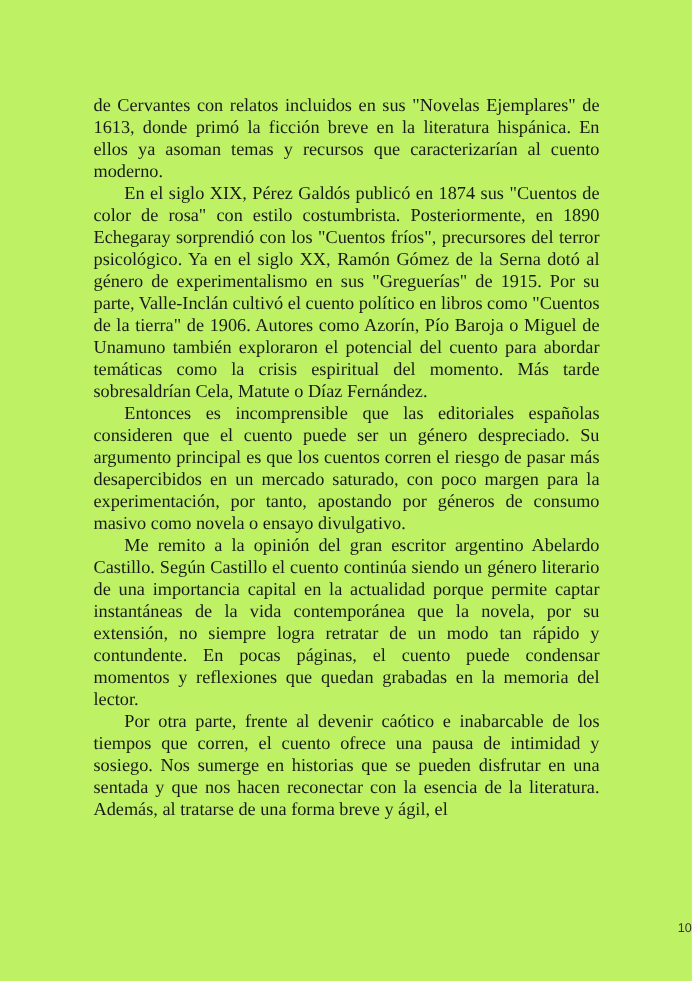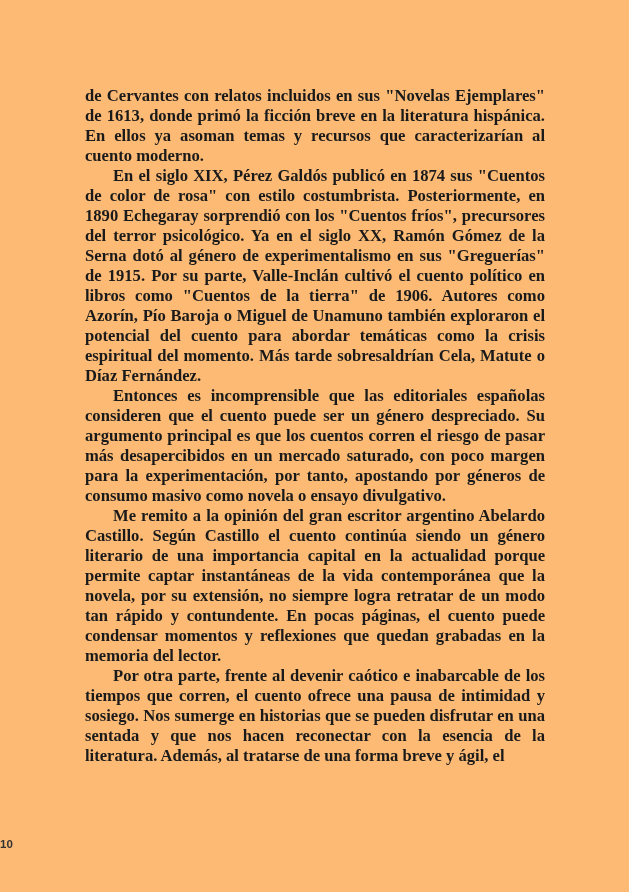--- a/index.html
+++ b/index.html
@@ -11,22 +11,21 @@
       width: 629px;
       height: 892px;
       position: relative;
       overflow: hidden;
     }
     .page {
       position: absolute;
       left: 0; top: 0;
       width: 629px;
       height: 892px;
-      background: #fdba74;
-      font-weight: bold;
+      background: #bef264;
     }
     .text-block {
       position: absolute;
       left: 85px;
       top: 86px;
       width: 460px;
       font-family: "Liberation Serif", "DejaVu Serif", serif;
       font-size: 16.6px;
       line-height: 20px;
       color: #1a1a1a;
@@ -37,21 +36,21 @@
       text-indent: 0;
     }
     .text-block p.indent {
       text-indent: 28px;
     }
     .page-number {
       position: absolute;
       left: 0;
       width: 629px;
       top: 838px;
-      text-align: left;
+      text-align: right;
       font-family: "Liberation Sans", "DejaVu Sans", sans-serif;
       font-size: 11.5px;
       color: #333333;
     }
   </style>
 </head>
 <body>
 
 <div class="page">
   <div class="text-block">

